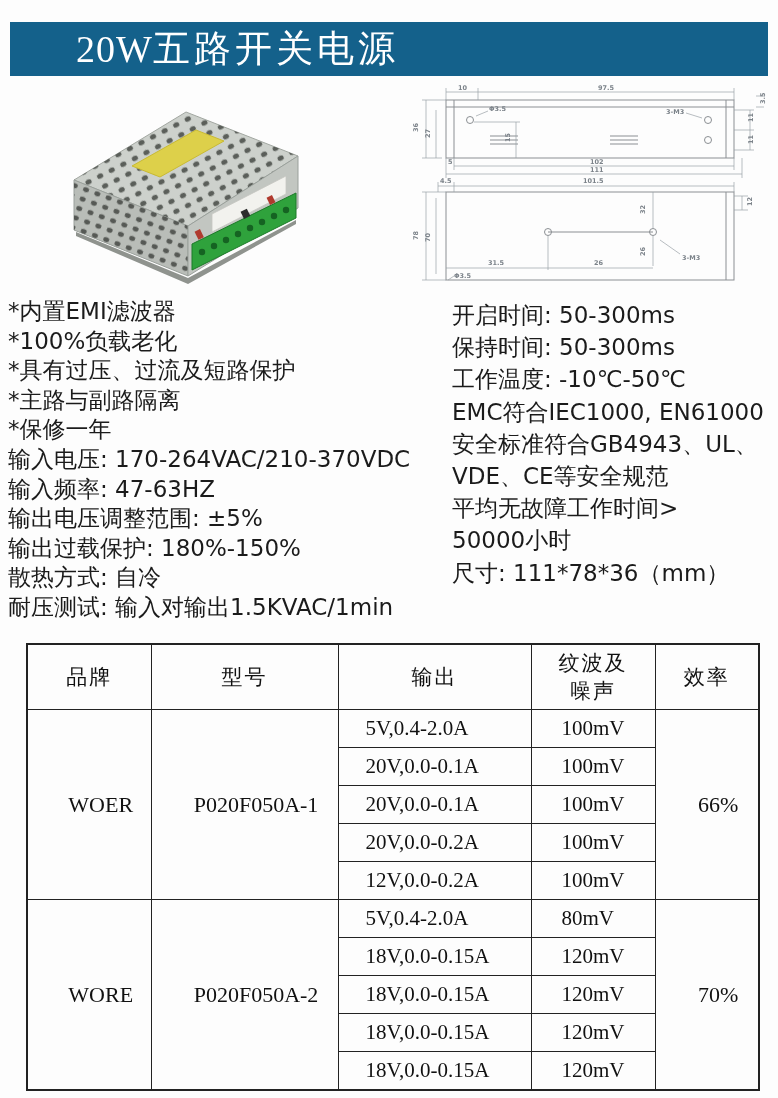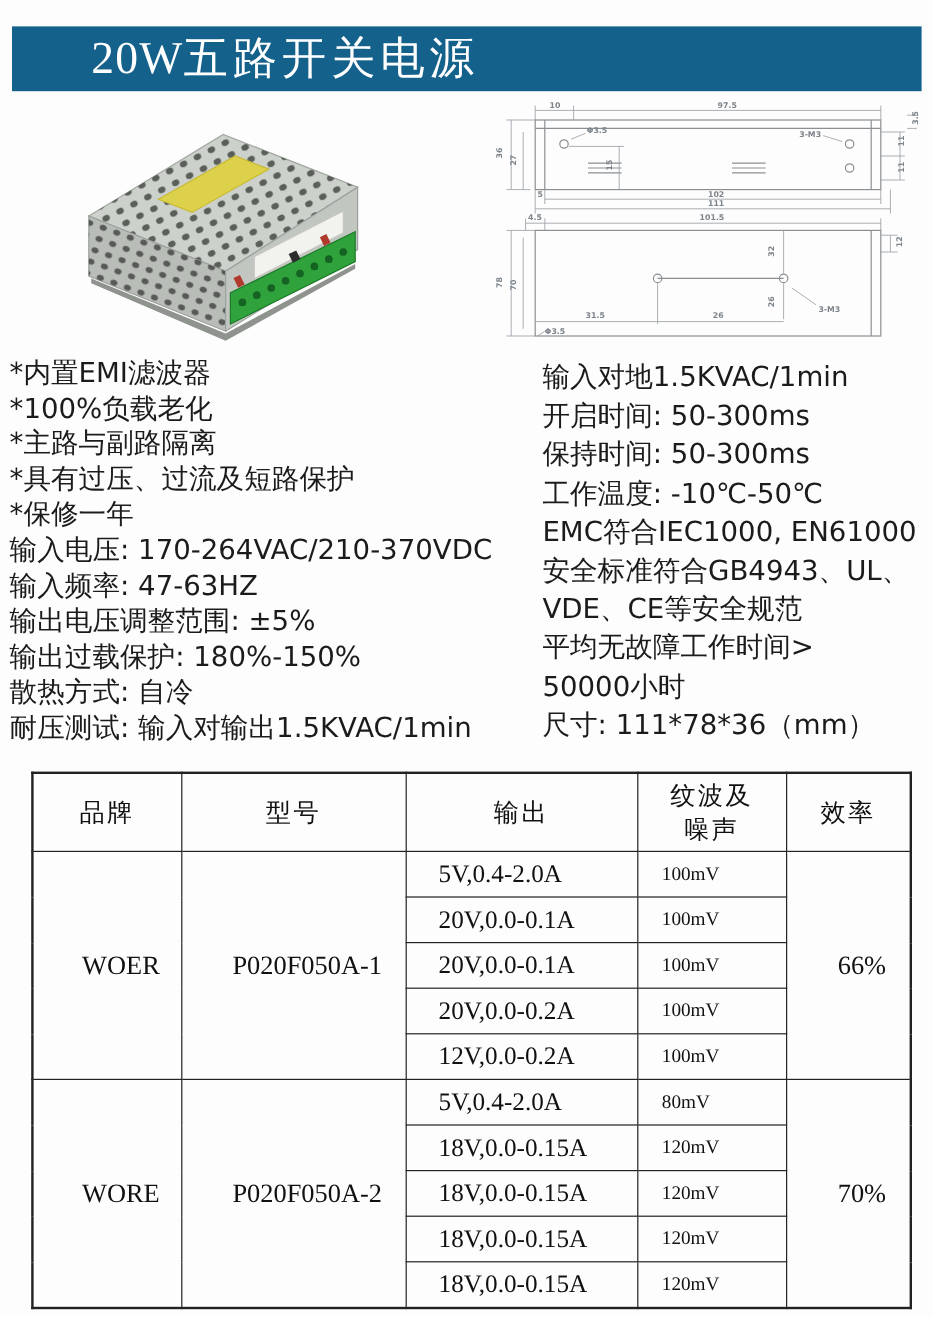--- a/index.html
+++ b/index.html
@@ -32,21 +32,21 @@
              border-collapse:collapse;table-layout:fixed;
              font-family:"Liberation Serif","DejaVu Serif",serif;}
   table.spec th,table.spec td{border:1.8px solid #222;}
   table.spec{border:2.5px solid #222;}
   col.c-brand{width:124px;}col.c-model{width:187px;}col.c-output{width:193px;}
   col.c-ripple{width:124px;}col.c-eff{width:104px;}
   th.hd{height:62px;font-weight:normal;font-size:21px;text-align:center;
         letter-spacing:2px;color:#111;}
   td.ctr{text-align:center;font-size:22px;color:#111;padding-left:24px;}
   td.out{height:35px;font-size:21px;padding-left:27px;color:#111;}
-  td.rip{height:35px;font-size:16px;padding-left:20px;color:#111;}
+  td.rip{height:35px;font-size:21px;padding-left:30px;color:#111;}
 </style>
 </head>
 <body>
 
 <div id="page">
 
   <div class="banner">
     <span class="watt">20W</span>
     <span class="ttl">五路开关电源</span>
   </div>
@@ -191,33 +191,32 @@
       <text x="90" y="185" class="dimtxt">31.5</text>
       <text x="56" y="198" class="dimtxt">Φ3.5</text>
       <text x="284" y="180" class="dimtxt">3-M3</text>
       <text x="354" y="126" class="dimtxt" transform="rotate(-90 354 126)">12</text>
     </svg>
   </div>
 
   <div class="features">
     <div class="line">*内置EMI滤波器</div>
     <div class="line">*100%负载老化</div>
+    <div class="line">*具有过压、过流及短路保护</div>
     <div class="line">*主路与副路隔离</div>
-    <div class="line">*具有过压、过流及短路保护</div>
     <div class="line">*保修一年</div>
     <div class="line">输入电压: 170-264VAC/210-370VDC</div>
     <div class="line">输入频率: 47-63HZ</div>
     <div class="line">输出电压调整范围: ±5%</div>
     <div class="line">输出过载保护: 180%-150%</div>
     <div class="line">散热方式: 自冷</div>
     <div class="line">耐压测试: 输入对输出1.5KVAC/1min</div>
   </div>
 
   <div class="specs">
-    <div class="line">输入对地1.5KVAC/1min</div>
     <div class="line">开启时间: 50-300ms</div>
     <div class="line">保持时间: 50-300ms</div>
     <div class="line">工作温度: -10℃-50℃</div>
     <div class="line">EMC符合IEC1000, EN61000</div>
     <div class="line">安全标准符合GB4943、UL、</div>
     <div class="line">VDE、CE等安全规范</div>
     <div class="line">平均无故障工作时间&gt;</div>
     <div class="line">50000小时</div>
     <div class="line">尺寸: 111*78*36（mm）</div>
   </div>

